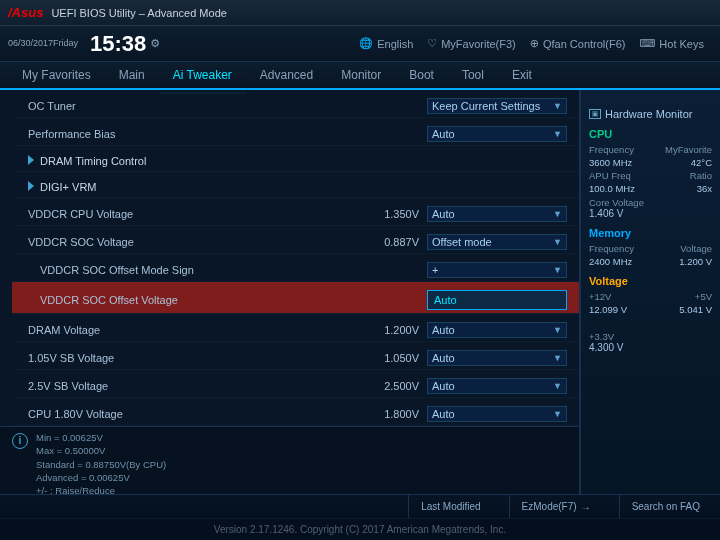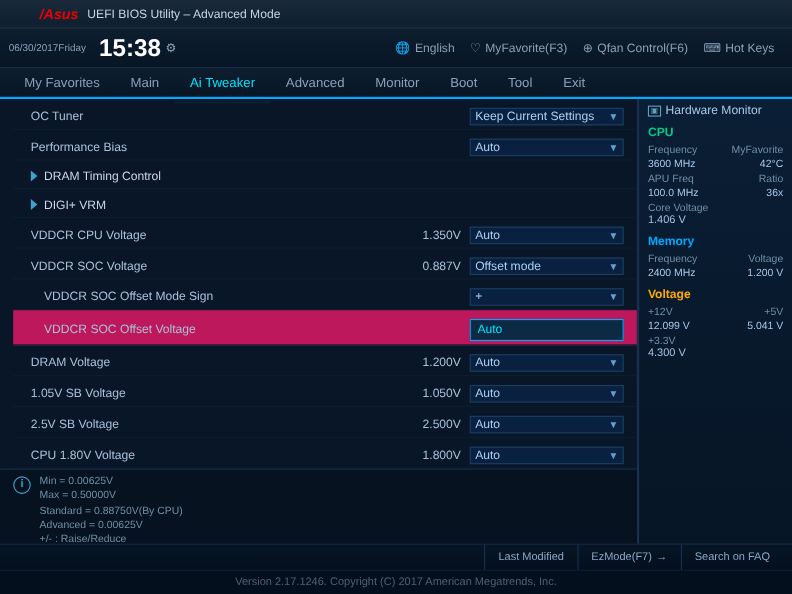--- a/index.html
+++ b/index.html
@@ -22,21 +22,20 @@
       align-items: center;
       padding: 0 8px;
       height: 26px;
     }
     .asus-logo {
       color: #e00;
       font-weight: bold;
       font-size: 13px;
       margin-right: 8px;
       font-style: italic;
-      margin-left: 28px;
     }
     .bios-title {
       color: #c8d4e0;
       font-size: 11px;
     }
 
     
     .datetime-bar {
       background: linear-gradient(180deg, #0d1e2e 0%, #081525 100%);
       display: flex;
@@ -110,21 +109,21 @@
     }
 
     .settings-row {
       display: flex;
       align-items: center;
       padding: 8px 12px 3px 16px;
       border-bottom: 1px solid #0d1e30;
       min-height: 26px;
       margin-left: 12px;
     }
-    .settings-row.highlighted { background: #be185d; justify-content: flex-end; }
+    .settings-row.highlighted { background: #7f1d1d; justify-content: flex-end; }
     .settings-row.indent { padding-left: 28px; }
 
     .row-label {
       flex: 1;
       font-size: 11px;
       color: #a8c0d8;
     }
     .row-label.section { color: #c8d8e8; font-weight: 500; }
     .row-value {
       font-size: 11px;
@@ -189,21 +188,21 @@
       font-weight: bold;
       margin-top: 2px;
       flex-shrink: 0;
     }
 
     
     .right-panel {
       width: 140px;
       background: linear-gradient(180deg, #0a1e35 0%, #061525 100%);
       border-left: 1px solid #1a3050;
-      padding: 5px 8px;
+      padding: 18px 8px;
       overflow: hidden;
     }
     .hw-title {
       display: flex;
       align-items: center;
       gap: 4px;
       font-size: 11px;
       color: #a8c8e8;
       margin-bottom: 8px;
     }
@@ -229,21 +228,21 @@
 
     
     .bottom-bar {
       background: linear-gradient(180deg, #061525 0%, #040f1e 100%);
       border-top: 1px solid #1a3050;
       height: 24px;
       display: flex;
       align-items: center;
       justify-content: flex-end;
       padding: 0 8px;
-      gap: 0;
+      gap: 16px;
     }
     .bottom-btn {
       padding: 2px 12px;
       font-size: 10px;
       color: #8aa8c8;
       border-left: 1px solid #1a3050;
       display: flex;
       align-items: center;
       gap: 4px;
       height: 100%;
@@ -462,21 +461,21 @@
     <div class="hw-section">
       <div class="hw-section-title volt">Voltage</div>
       <div class="hw-row">
         <span class="hw-label">+12V</span>
         <span class="hw-label">+5V</span>
       </div>
       <div class="hw-row">
         <span class="hw-value">12.099 V</span>
         <span class="hw-value">5.041 V</span>
       </div>
-      <div style="margin-top:3px;">
+      <div style="margin-top:16px;">
         <div class="hw-label">+3.3V</div>
         <div class="hw-single">4.300 V</div>
       </div>
     </div>
   </div>
 </div>
 
 <div class="bottom-bar">
   <div class="bottom-btn">
     <span>Last Modified</span>

